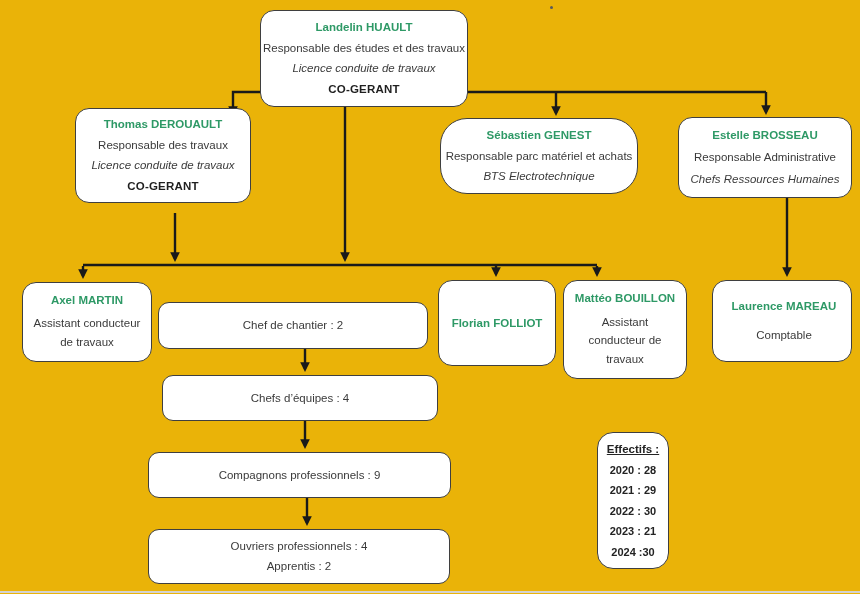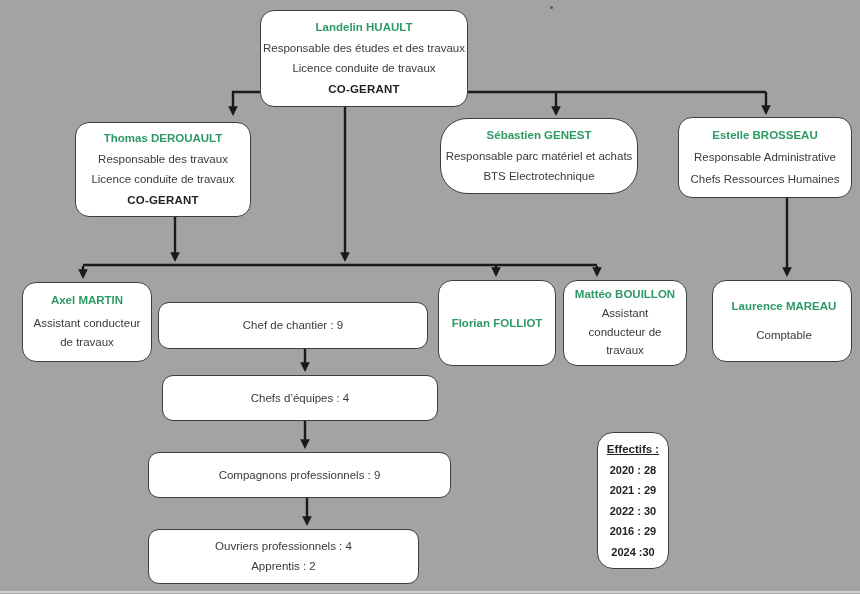--- a/index.html
+++ b/index.html
@@ -1,44 +1,44 @@
 <!DOCTYPE html>
 <html><head>
 <meta charset="utf-8">
 <style>
   html,body{margin:0;padding:0;background:#ffffff;}
   .canvas{
-    position:relative;width:860px;height:594px;background:#a3a3a3;overflow:hidden;
+    position:relative;width:860px;height:594px;background:#eab308;overflow:hidden;
     font-family:"Liberation Sans", sans-serif;color:#3a3a3a;
   }
   .wires{position:absolute;left:0;top:0;width:860px;height:594px;pointer-events:none;}
   .box{
     position:absolute;box-sizing:border-box;border:1.6px solid #3f3f3f;border-radius:14px;
     background:#ffffff;display:flex;flex-direction:column;justify-content:space-evenly;
     align-items:center;text-align:center;padding:3px 4px;font-size:11.5px;line-height:1.3;
   }
   .pname{font-weight:bold;color:#2E9966;white-space:nowrap;}
   .line{white-space:nowrap;}
   .wrap{white-space:normal;line-height:1.6;}
-  .diploma{white-space:nowrap;}
+  .diploma{font-style:italic;white-space:nowrap;}
   .tag{font-weight:bold;color:#1f1f1f;white-space:nowrap;letter-spacing:.2px;}
   .plain{border-radius:11px;}
   
   .b-landelin{left:260px;top:10px;width:208px;height:97px;}
-  .b-thomas{left:75px;top:122px;width:176px;height:95px;}
+  .b-thomas{left:75px;top:108px;width:176px;height:95px;}
   .b-sebastien{left:440px;top:118px;width:198px;height:76px;border-radius:27px;}
   .b-estelle{left:678px;top:117px;width:174px;height:81px;}
   .b-axel{left:22px;top:282px;width:130px;height:80px;}
   .b-chefchantier{left:158px;top:302px;width:270px;height:47px;}
   .b-florian{left:438px;top:280px;width:118px;height:86px;gap:32px;}
-  .b-matteo{left:563px;top:280px;width:124px;height:86px;}
+  .b-matteo{left:563px;top:280px;width:124px;height:99px;}
   .b-laurence{left:712px;top:280px;width:140px;height:82px;padding-left:8px;}
   .b-chefsequipes{left:162px;top:375px;width:276px;height:46px;}
   .b-compagnons{left:148px;top:452px;width:303px;height:46px;}
-  .b-ouvriers{left:148px;top:529px;width:271px;height:55px;}
+  .b-ouvriers{left:148px;top:529px;width:302px;height:55px;}
   .b-effectifs{left:597px;top:432px;width:72px;height:137px;border-radius:16px;
     font-weight:bold;color:#232323;font-size:11px;}
   .eff-title{font-weight:bold;text-decoration:underline;font-size:11.5px;white-space:nowrap;}
   .eff-row{white-space:nowrap;}
   .role-narrow{max-width:92px;}
   .stray-dot{position:absolute;left:550px;top:6px;width:3px;height:3px;background:#5a5a5a;border-radius:50%;}
   .bottom-edge{position:absolute;left:0;top:591px;width:860px;height:2px;background:#d2d2d2;}
 </style>
 </head>
 <body>
@@ -94,21 +94,21 @@
     <div class="line">Responsable Administrative</div>
     <div class="diploma">Chefs Ressources Humaines</div>
   </div>
 
   <div class="box b-axel">
     <div class="pname">Axel MARTIN</div>
     <div class="wrap">Assistant conducteur de travaux</div>
   </div>
 
   <div class="box b-chefchantier plain">
-    <div class="line">Chef de chantier : 9</div>
+    <div class="line">Chef de chantier : 2</div>
   </div>
 
   <div class="box b-florian">
     <div class="pname">Florian FOLLIOT</div>
   </div>
 
   <div class="box b-matteo">
     <div class="pname">Mattéo BOUILLON</div>
     <div class="wrap role-narrow">Assistant conducteur de travaux</div>
   </div>
@@ -129,20 +129,20 @@
   <div class="box b-ouvriers plain">
     <div class="line">Ouvriers professionnels : 4</div>
     <div class="line">Apprentis : 2</div>
   </div>
 
   <div class="box b-effectifs">
     <div class="eff-title">Effectifs :</div>
     <div class="eff-row">2020 : 28</div>
     <div class="eff-row">2021 : 29</div>
     <div class="eff-row">2022 : 30</div>
-    <div class="eff-row">2016 : 29</div>
+    <div class="eff-row">2023 : 21</div>
     <div class="eff-row">2024 :30</div>
   </div>
 
   <div class="stray-dot"></div>
   <div class="bottom-edge"></div>
 
 </div>
 
 </body></html>

